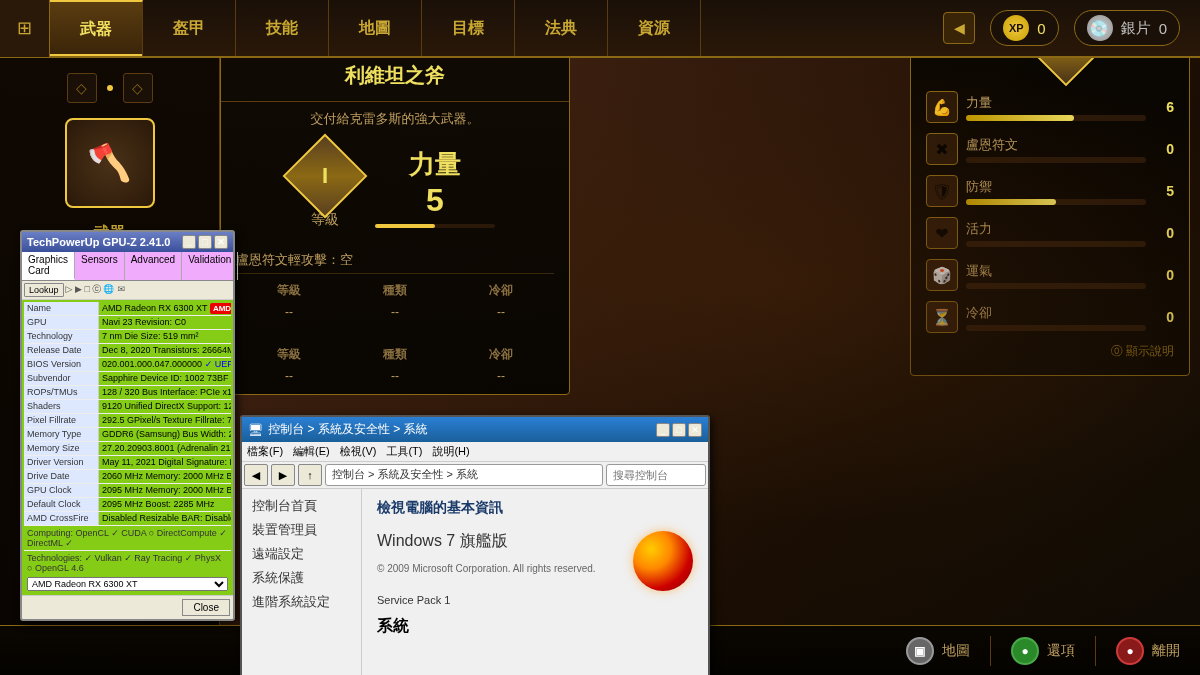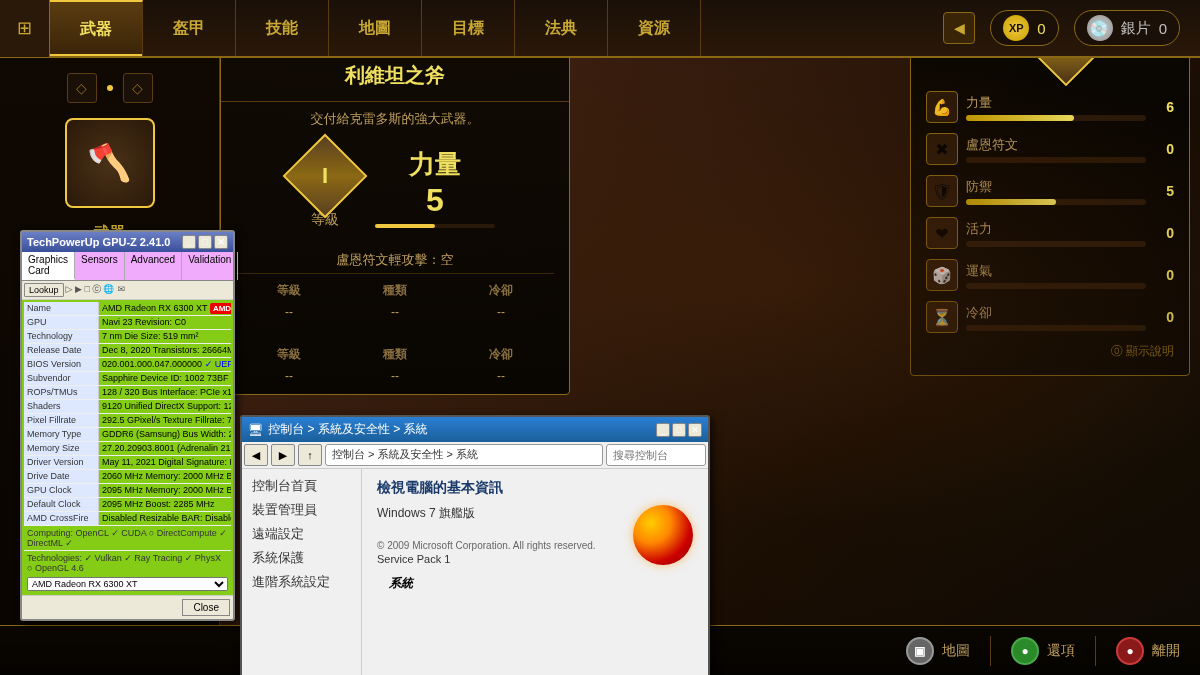--- a/index.html
+++ b/index.html
@@ -271,23 +271,22 @@
       text-align: center;
     }
 
     .enchant-section {
       padding: 8px 15px;
     }
 
     .enchant-header {
       color: #c0a060;
       font-size: 13px;
-      padding: 4px 6px;
+      padding: 4px 0;
       border-bottom: 1px solid #3a2808;
-      text-align: center;
     }
 
     .enchant-table {
       width: 100%;
       border-collapse: collapse;
       margin-top: 5px;
     }
 
     .enchant-table th {
       color: #8a7040;
@@ -647,33 +646,33 @@
     .sysinfo-main {
       flex: 1;
       padding: 10px 15px;
       overflow: hidden;
     }
 
     .sysinfo-section-title {
       font-size: 14px;
       font-weight: bold;
       color: #1a3a6a;
-      margin-bottom: 8px;
+      margin-bottom: 14px;
     }
 
     .windows-version {
-      font-size: 12px;
+      font-size: 16px;
       color: #333;
-      margin-bottom: 18px;
+      margin-bottom: 11px;
     }
 
     .windows-copyright {
       font-size: 10px;
       color: #666;
-      margin-bottom: 2px;
+      margin-bottom: 20px;
     }
 
     .windows-sp {
       font-size: 11px;
       color: #333;
       margin-bottom: 10px;
     }
 
     .win7-logo {
       width: 60px; height: 60px;
@@ -1121,20 +1120,27 @@
     <div class="sysinfo-titlebar-left">
       <span>🖥</span>
       <span>控制台 &gt; 系統及安全性 &gt; 系統</span>
     </div>
     <div class="sysinfo-titlebar-btns">
       <div class="win-btn">_</div>
       <div class="win-btn">□</div>
       <div class="win-btn">✕</div>
     </div>
   </div>
+  <div class="sysinfo-menubar">
+    <span class="sysinfo-menu-item">檔案(F)</span>
+    <span class="sysinfo-menu-item">編輯(E)</span>
+    <span class="sysinfo-menu-item">檢視(V)</span>
+    <span class="sysinfo-menu-item">工具(T)</span>
+    <span class="sysinfo-menu-item">說明(H)</span>
+  </div>
   <div class="sysinfo-nav">
     <div class="sysinfo-nav-btn">◀</div>
     <div class="sysinfo-nav-btn">▶</div>
     <div class="sysinfo-nav-btn">↑</div>
     <div class="sysinfo-breadcrumb">控制台 &gt; 系統及安全性 &gt; 系統</div>
     <input class="sysinfo-search" type="text" placeholder="搜尋控制台" style="">
   </div>
   <div class="sysinfo-body">
     <div class="sysinfo-sidebar">
       <div class="sysinfo-sidebar-item">控制台首頁</div>
@@ -1143,21 +1149,21 @@
       <div class="sysinfo-sidebar-item">系統保護</div>
       <div class="sysinfo-sidebar-item">進階系統設定</div>
     </div>
     <div class="sysinfo-main">
       <div class="sysinfo-section-title">檢視電腦的基本資訊</div>
       <div style="display:flex; gap:10px;">
         <div style="flex:1;">
           <div class="windows-version">Windows 7 旗艦版</div>
           <div class="windows-copyright">© 2009 Microsoft Corporation.  All rights reserved.</div>
           <div class="windows-sp">Service Pack 1</div>
-          <div style="font-size:12px; font-weight:bold; margin:5px 12px 3px;font-style:italic;">系統</div>
+          <div style="font-size:16px; font-weight:bold; margin:5px 0 3px;">系統</div>
         </div>
         <div class="win7-logo"></div>
       </div>
     </div>
   </div>
 </div>
 
 <div class="bottom-bar">
   <div class="bottom-btn">
     <div class="bottom-btn-circle circle-gray">▣</div>

